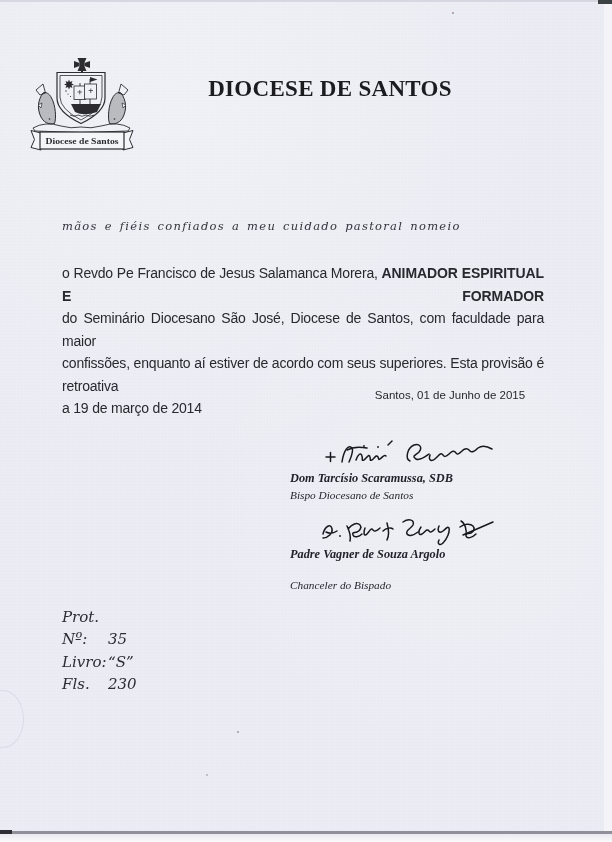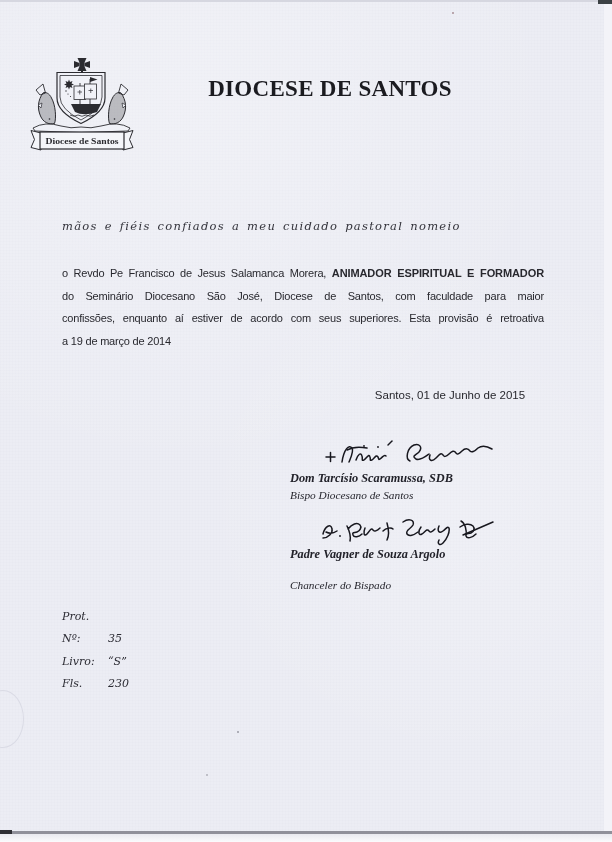--- a/index.html
+++ b/index.html
@@ -48,21 +48,21 @@
     font-family:"DejaVu Serif", serif;
     font-style:italic;font-size:11.5px;line-height:24px;
     letter-spacing:1.3px;word-spacing:2px;
     color:#33333b;white-space:nowrap;
   }
   .intro .l1{padding-left:82px;}
 
   
   .body-par{
     position:absolute;left:62px;top:262px;width:482px;
-    font-size:11px;line-height:22.5px;letter-spacing:-.2px;
+    font-size:14px;line-height:22.5px;letter-spacing:-.2px;
     color:#28282e;
   }
   .jline{text-align:justify;text-align-last:justify;}
   .lline{text-align:left;}
   .body-par b{font-weight:bold;letter-spacing:-.1px;}
 
   .dateline{
     position:absolute;left:358px;top:389px;width:184px;
     text-align:center;font-size:11.5px;color:#28282e;
   }
@@ -79,21 +79,21 @@
   .sig-role{
     font-family:"Liberation Serif", serif;font-style:italic;font-weight:400;
     font-size:11.3px;color:#26262e;line-height:14px;margin-top:2px;
   }
   .sig2 .sig-role{margin-top:16px;font-weight:500;}
 
   
   .protocol{
     position:absolute;left:62px;top:606px;
     font-family:"DejaVu Serif", serif;font-style:italic;
-    font-size:11px;color:#2c2c34;line-height:22.3px;
+    font-size:15px;color:#2c2c34;line-height:22.3px;
   }
   .protocol .lbl{display:inline-block;width:46px;}
 </style>
 </head>
 <body>
 
 <div class="page">
 
   <div class="edge-right"></div>
   <div class="edge-top"></div>

